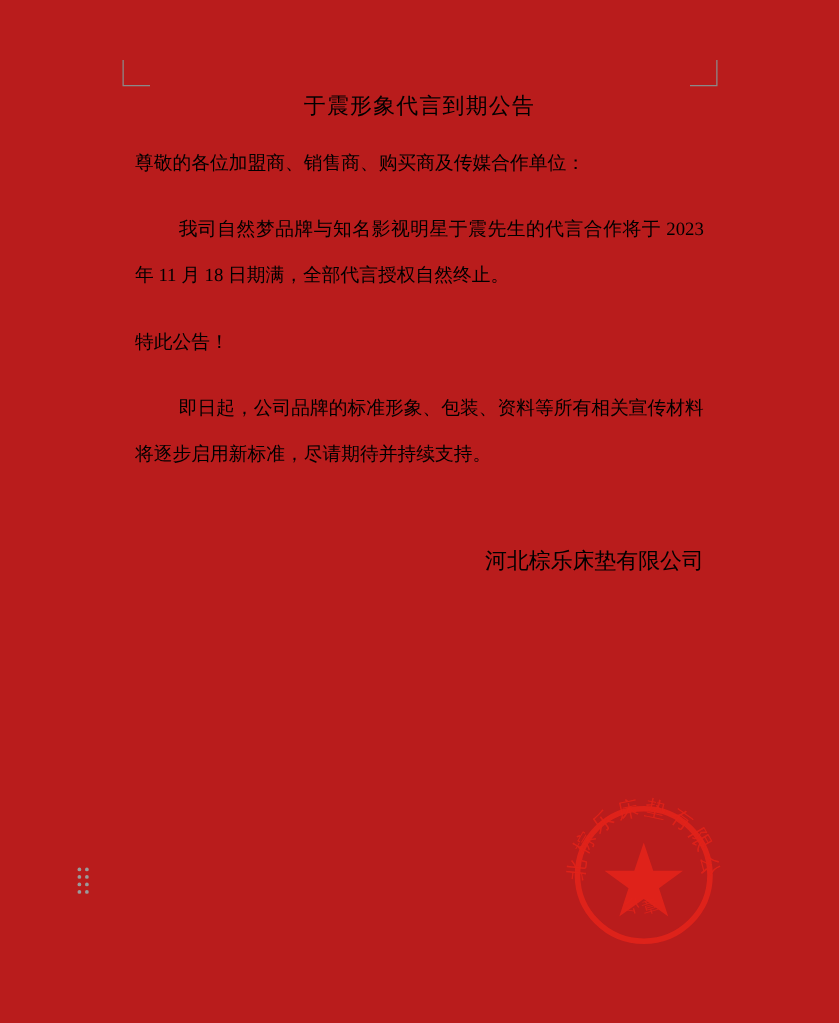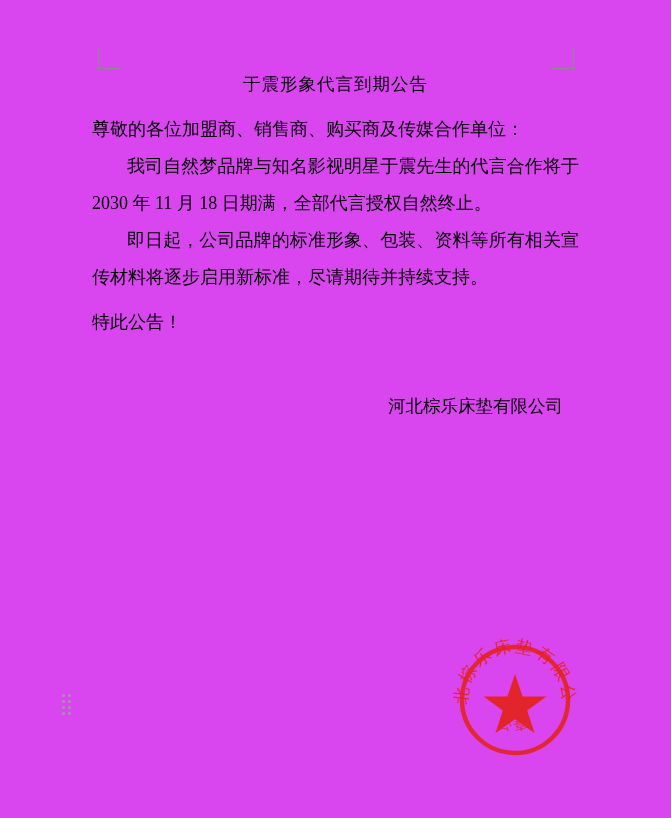--- a/index.html
+++ b/index.html
@@ -13,21 +13,21 @@
     font-family: "Liberation Serif", "DejaVu Serif", serif;
     overflow: hidden;
     position: relative;
   }
 
   .page {
     position: absolute;
     left: 0; top: 0;
     width: 671px;
     height: 818px;
-    background: #d946ef;
+    background: #b91c1c;
   }
   .crop-line {
     position: absolute;
     background: #8a8a8a;
   }
 
   .mark-tl-v { left: 98px; top: 48px; width: 1px; height: 20px; }
   .mark-tl-h { left: 98px; top: 68px; width: 22px; height: 1px; }
 
   .mark-tr-v { left: 573px; top: 48px; width: 1px; height: 20px; }
@@ -44,24 +44,24 @@
     text-align: center;
     font-size: 17.5px;
     letter-spacing: 1px;
     color: #000;
     margin: 0 0 14px 0;
     line-height: 1.4;
     font-weight: normal;
   }
 
   p.para {
-    font-size: 18px;
+    font-size: 15px;
     line-height: 37px;
     color: #000;
-    margin: 0;
+    margin: 16px;
     text-align: justify;
     text-justify: inter-ideograph;
     letter-spacing: 0px;
   }
   p.indent {
     text-indent: 35px;
   }
   p.spacer-top {
     margin-top: 8px;
   }
@@ -118,26 +118,26 @@
   <div class="crop-line mark-tl-h"></div>
   <div class="crop-line mark-tr-v"></div>
   <div class="crop-line mark-tr-h"></div>
 
   <div class="content">
 
     <h1 class="doc-title">于震形象代言到期公告</h1>
 
     <p class="para">尊敬的各位加盟商、销售商、购买商及传媒合作单位：</p>
 
-    <p class="para indent">我司自然梦品牌与知名影视明星于震先生的代言合作将于 2030 年 11 月 18 日期满，全部代言授权自然终止。</p>
+    <p class="para indent">我司自然梦品牌与知名影视明星于震先生的代言合作将于 2023 年 11 月 18 日期满，全部代言授权自然终止。</p>
 
 
+    <p class="para spacer-top">特此公告！</p>
+
     <p class="para indent">即日起，公司品牌的标准形象、包装、资料等所有相关宣传材料将逐步启用新标准，尽请期待并持续支持。</p>
-
-    <p class="para spacer-top">特此公告！</p>
 
     <div class="signature-block">
       <div class="signature-line">河北棕乐床垫有限公司</div>
     </div>
 
   </div>
 
   <div class="seal">
     <svg width="132" height="132" viewBox="0 0 132 132" xmlns="http://www.w3.org/2000/svg">
       <defs>

